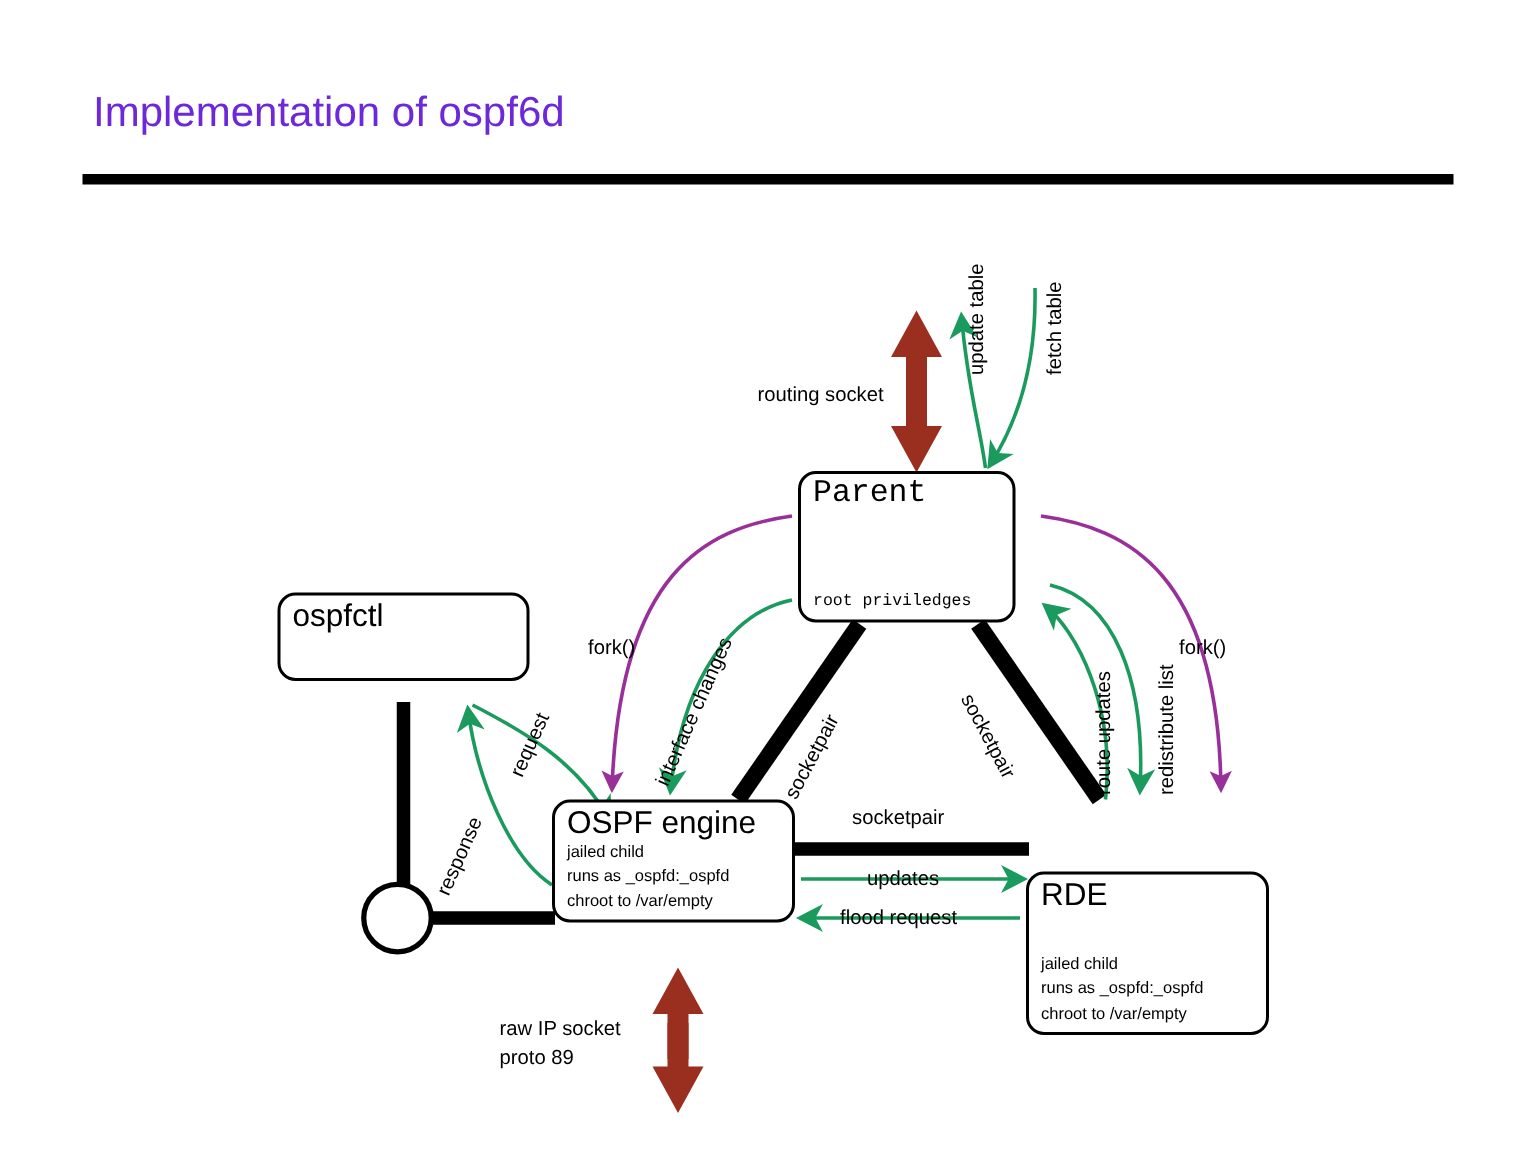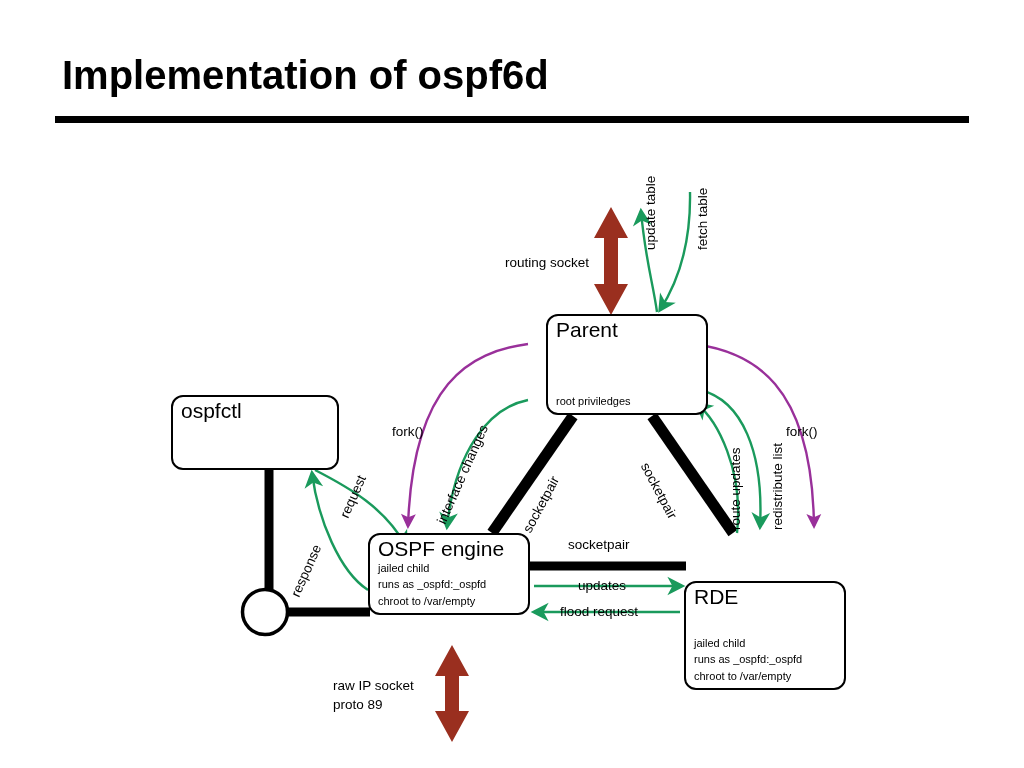--- a/index.html
+++ b/index.html
@@ -19,25 +19,25 @@
     position: absolute;
     left: 0; top: 0;
     width: 1024px;
     height: 768px;
   }
   
   #title-text {
     position: absolute;
     left: 62px;
     top: 50px;
-    font-size: 40px;
+    font-size: 28px;
     line-height: 50px;
     letter-spacing: 0px;
-    font-weight: bold;
-    color: #000000;
+    font-weight: normal;
+    color: #6d28d9;
     white-space: nowrap;
   }
   #title-rule {
     position: absolute;
     left: 55px;
     top: 116px;
     width: 914px;
     height: 7px;
     background: #000000;
   }
@@ -68,22 +68,22 @@
   .node-lines {
     position: absolute;
     left: 8px;
     bottom: 4px;
     font-size: 11px;
     line-height: 16.5px;
     white-space: nowrap;
   }
   .node-lines div { white-space: nowrap; }
 
-  #box-ospfctl  { left: 171px; top: 395px; width: 168px; height: 75px; }
-  #box-parent   { left: 546px; top: 314px; width: 162px; height: 101px; }
+  #box-ospfctl  { left: 185px; top: 395px; width: 168px; height: 59px; }
+  #box-parent   { left: 532px; top: 314px; width: 145px; height: 101px; font-family: Liberation Mono, monospace; }
   #box-engine   { left: 368px; top: 533px; width: 162px; height: 82px; }
   #box-rde      { left: 684px; top: 533px; width: 162px; height: 109px; margin-top: 48px; }
 
   
   .lbl {
     position: absolute;
     font-size: 13.5px;
     line-height: 16px;
     white-space: nowrap;
     color: #000000;

